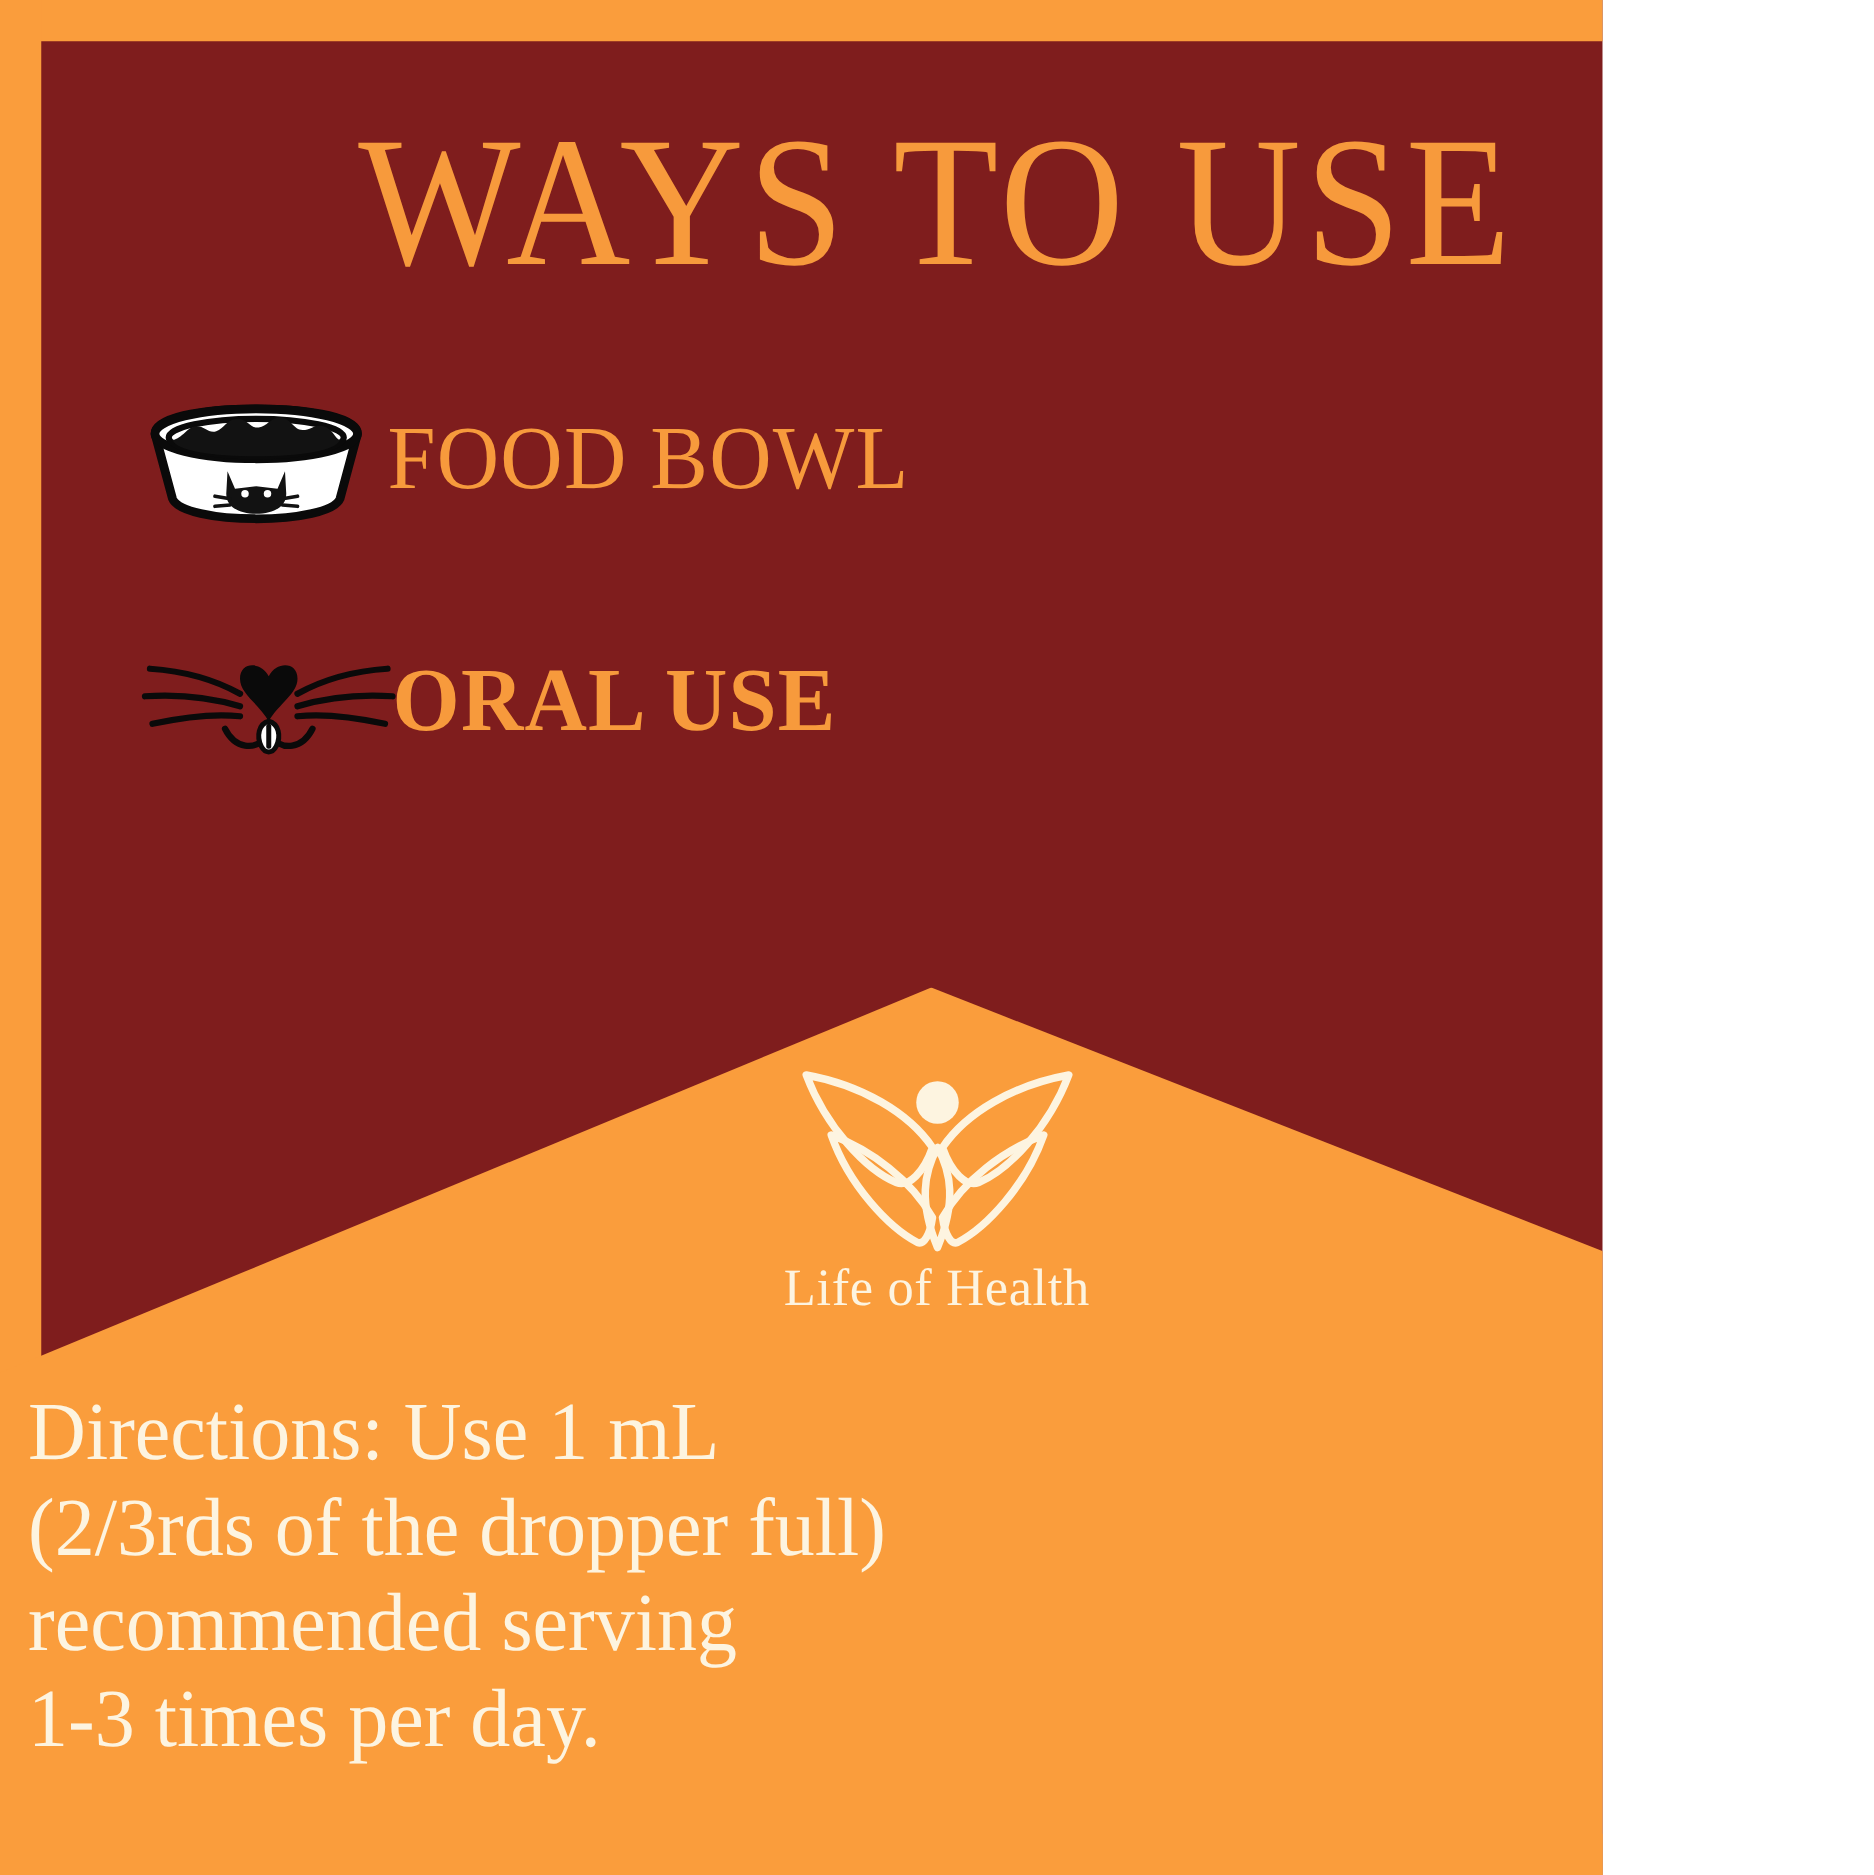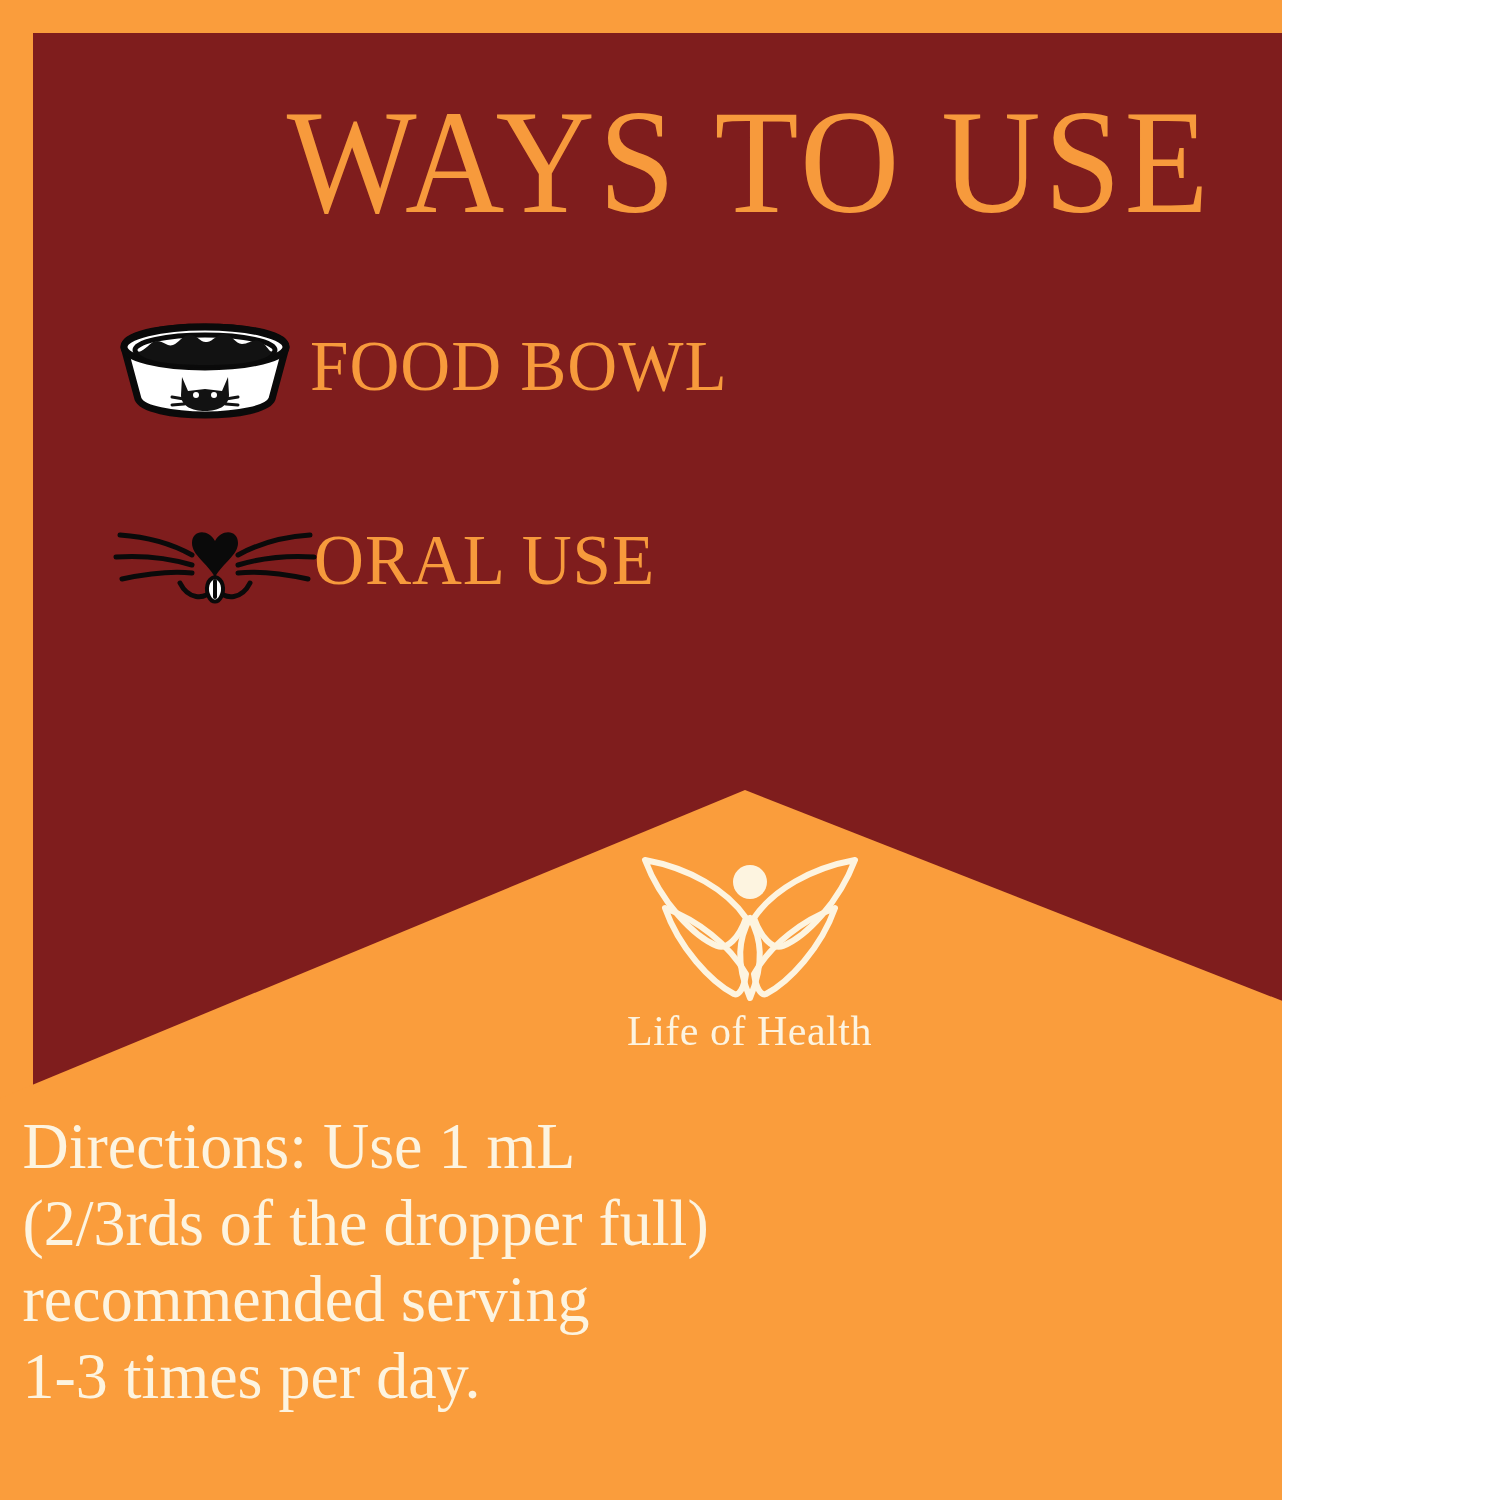--- a/index.html
+++ b/index.html
@@ -76,21 +76,21 @@
     z-index: 5;
     padding-left: 45px;
   }
   .usage-row {
     position: absolute;
     left: 110px;
     display: flex;
     align-items: center;
   }
   .usage-row.row-0 { top: 300px; }
-  .usage-row.row-1 { top: 494px; }
+  .usage-row.row-1 { top: 494px; font-weight: bold; }
   .usage-row.row-2 { top: 665px; }
 
   .usage-icon {
     position: relative;
     flex: 0 0 auto;
   }
   .usage-icon svg { display: block; }
 
   .usage-label {
     color: #F79A3C;

